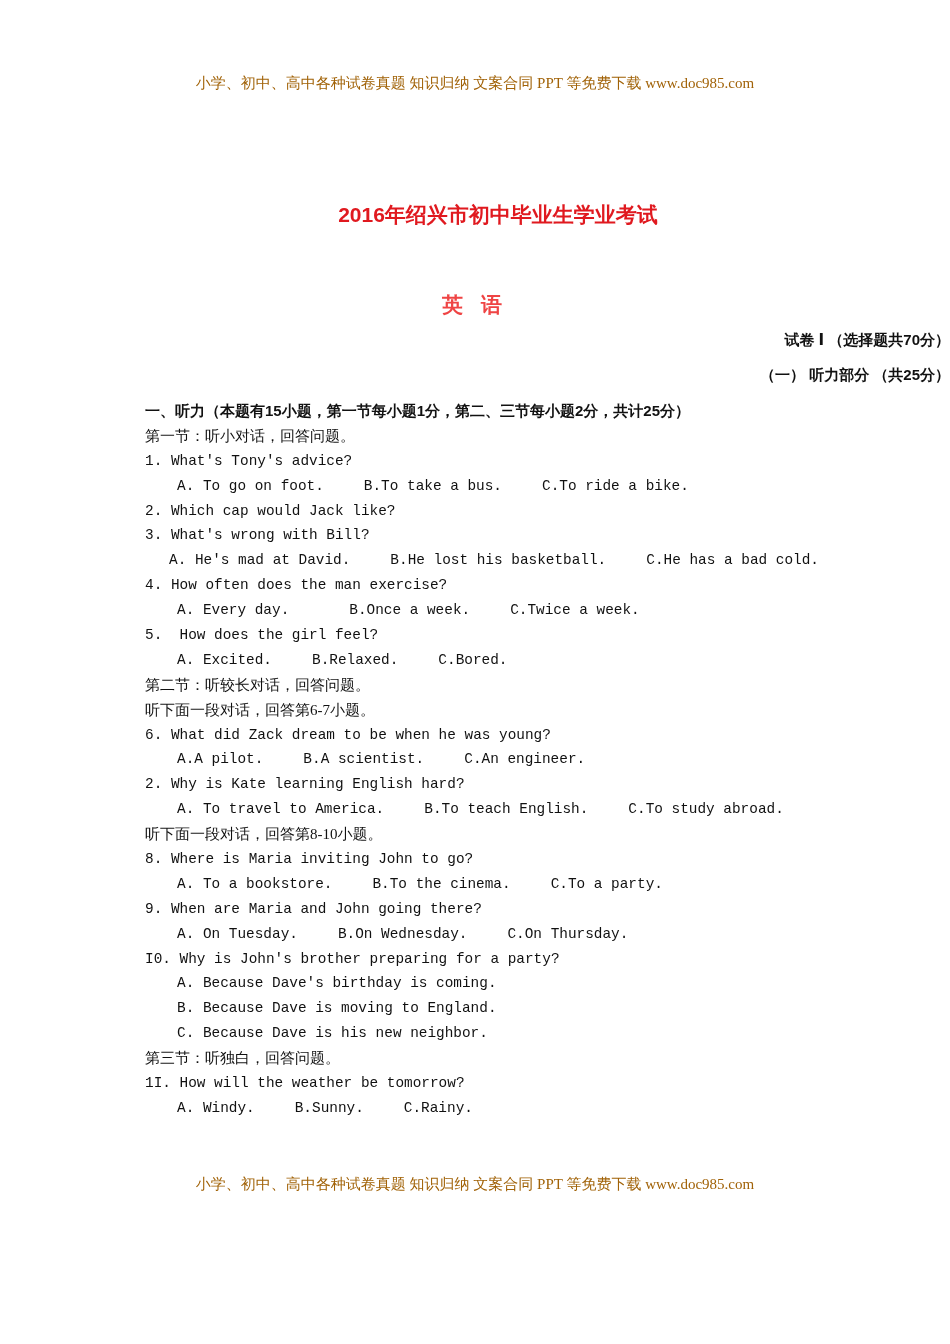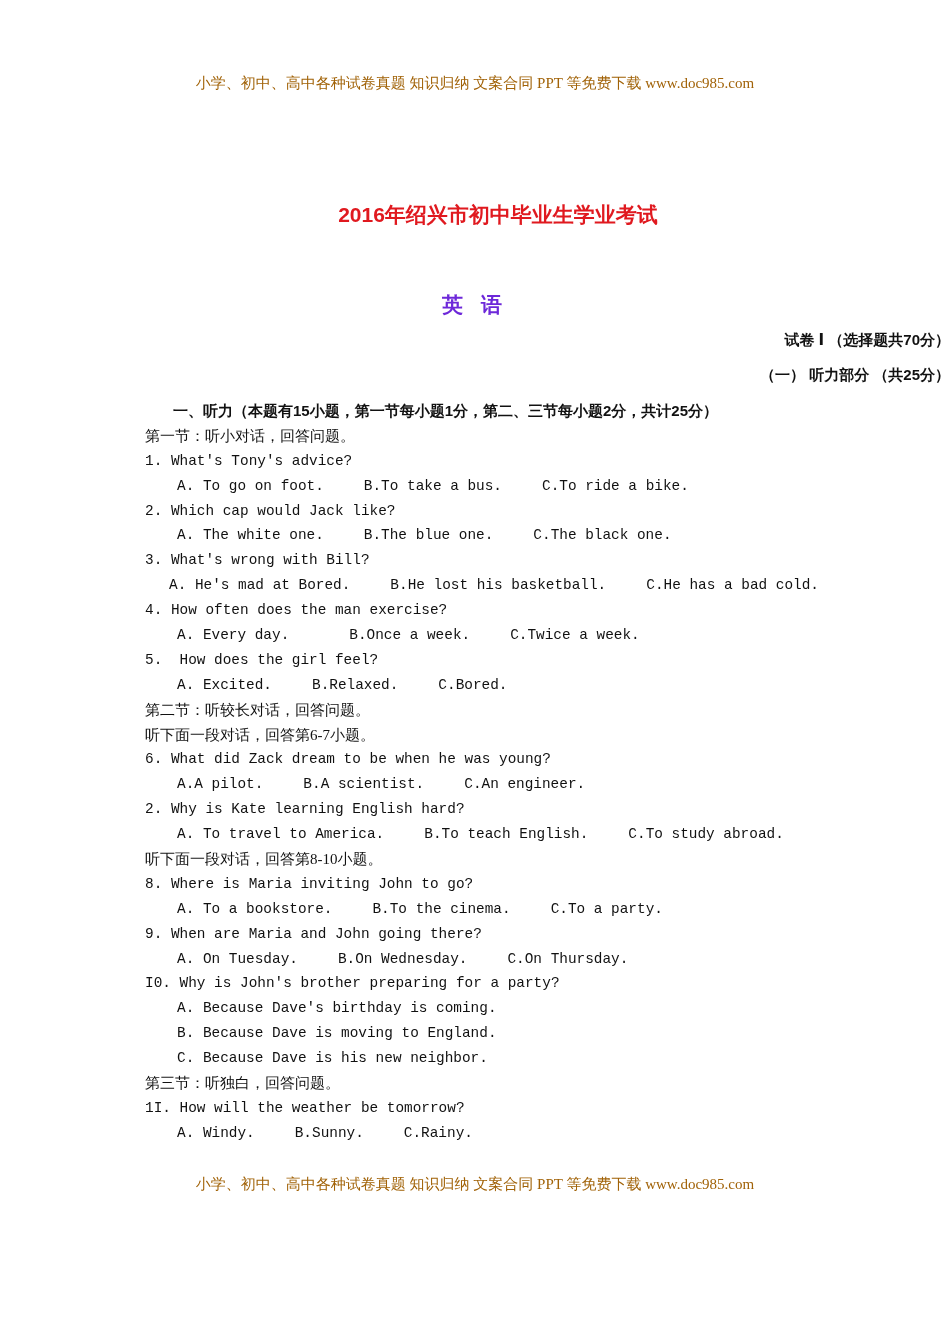--- a/index.html
+++ b/index.html
@@ -9,34 +9,34 @@
       font-family: "Liberation Serif", "DejaVu Serif", serif; font-size: 15px; color: #a16207;
     }
     .hdr { top: 74px; }
     .ftr { top: 1175px; }
     .title {
       position: absolute; top: 201px; left: 0; width: 950px; text-align: center;
       font-family: "Liberation Sans", "DejaVu Sans", sans-serif; font-size: 21px; font-weight: bold; color: #e0191f; padding-left: 23px;
     }
     .subject {
       position: absolute; top: 291px; left: 0; width: 950px; text-align: center;
-      font-family: "Liberation Sans", "DejaVu Sans", sans-serif; font-size: 21px; font-weight: bold; color: #6d28d9; letter-spacing: 6px;
+      font-family: "Liberation Sans", "DejaVu Sans", sans-serif; font-size: 21px; font-weight: bold; color: #ef4444; letter-spacing: 6px;
     }
     .paper, .part {
       position: absolute; left: 0; width: 950px; text-align: right;
       font-family: "Liberation Sans", "DejaVu Sans", sans-serif; font-size: 15px; font-weight: bold; color: #111;
     }
     .paper { top: 331px; }
     .part { top: 366px; }
     .body {
       position: absolute; top: 399px; left: 145px; width: 680px;
       font-family: "Liberation Mono", "DejaVu Sans Mono", monospace; font-size: 14.4px; color: #111;
     }
     .line { height: 24.9px; line-height: 24.9px; white-space: pre; }
-    .bold { font-family: "Liberation Sans", "DejaVu Sans", sans-serif; font-weight: bold; font-size: 15px; margin-left: 28px; }
+    .bold { font-family: "Liberation Sans", "DejaVu Sans", sans-serif; font-weight: bold; font-size: 15px; }
     .cn { font-family: "Liberation Serif", "DejaVu Serif", serif; font-size: 15px; }
     .opt { padding-left: 32px; }
     .opt span { display: inline-block; }
     .gap { display: inline-block; width: 40px; }
   </style>
 </head>
 <body>
 
 <div class="hdr">小学、初中、高中各种试卷真题 知识归纳 文案合同 PPT 等免费下载  www.doc985.com</div>
 
@@ -46,24 +46,23 @@
 <div class="part">（一）   听力部分   （共25分）</div>
 
 <div class="body">
   <div class="line bold">一、听力（本题有15小题，第一节每小题1分，第二、三节每小题2分，共计25分）</div>
   <div class="line cn">第一节：听小对话，回答问题。</div>
 
   <div class="line">1. What's Tony's advice?</div>
   <div class="line opt"><span>A. To go on foot.</span><span class="gap"></span><span>B.To take a bus.</span><span class="gap"></span><span>C.To ride a bike.</span></div>
 
   <div class="line">2. Which cap would Jack like?</div>
-  <div class="line opt"><span>A. The white one.</span><span class="gap"></span><span>B.The blue one.</span><span class="gap"></span><span>C.The black one.</span></div>
 
   <div class="line">3. What's wrong with Bill?</div>
-  <div class="line opt" style="padding-left:24px"><span>A. He's mad at Bored.</span><span class="gap"></span><span>B.He lost his basketball.</span><span class="gap"></span><span>C.He has a bad cold.</span></div>
+  <div class="line opt" style="padding-left:24px"><span>A. He's mad at David.</span><span class="gap"></span><span>B.He lost his basketball.</span><span class="gap"></span><span>C.He has a bad cold.</span></div>
 
   <div class="line">4. How often does the man exercise?</div>
   <div class="line opt"><span>A. Every day.</span><span class="gap" style="width:60px"></span><span>B.Once a week.</span><span class="gap"></span><span>C.Twice a week.</span></div>
 
   <div class="line">5.  How does the girl feel?</div>
   <div class="line opt"><span>A. Excited.</span><span class="gap"></span><span>B.Relaxed.</span><span class="gap"></span><span>C.Bored.</span></div>
 
   <div class="line cn">第二节：听较长对话，回答问题。</div>
   <div class="line cn">听下面一段对话，回答第6-7小题。</div>
 

